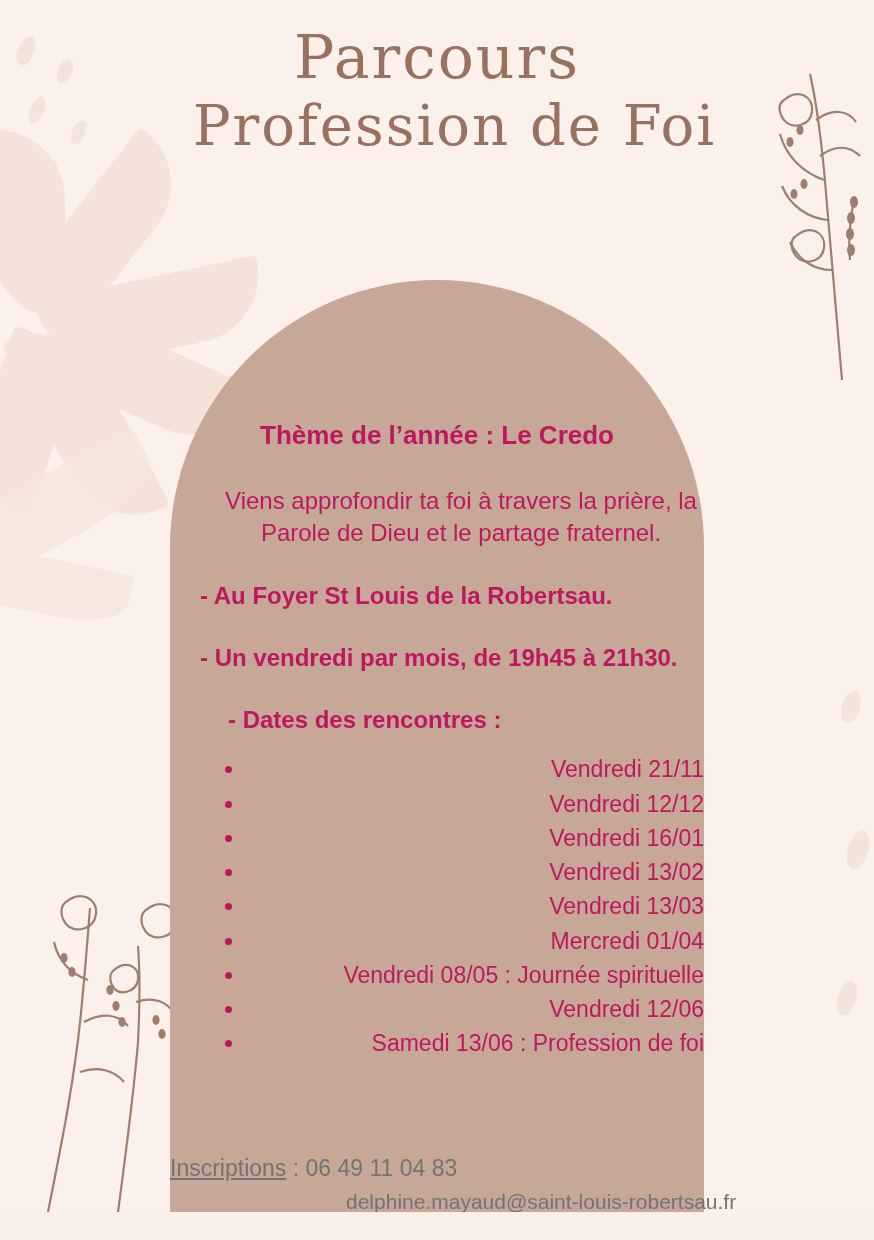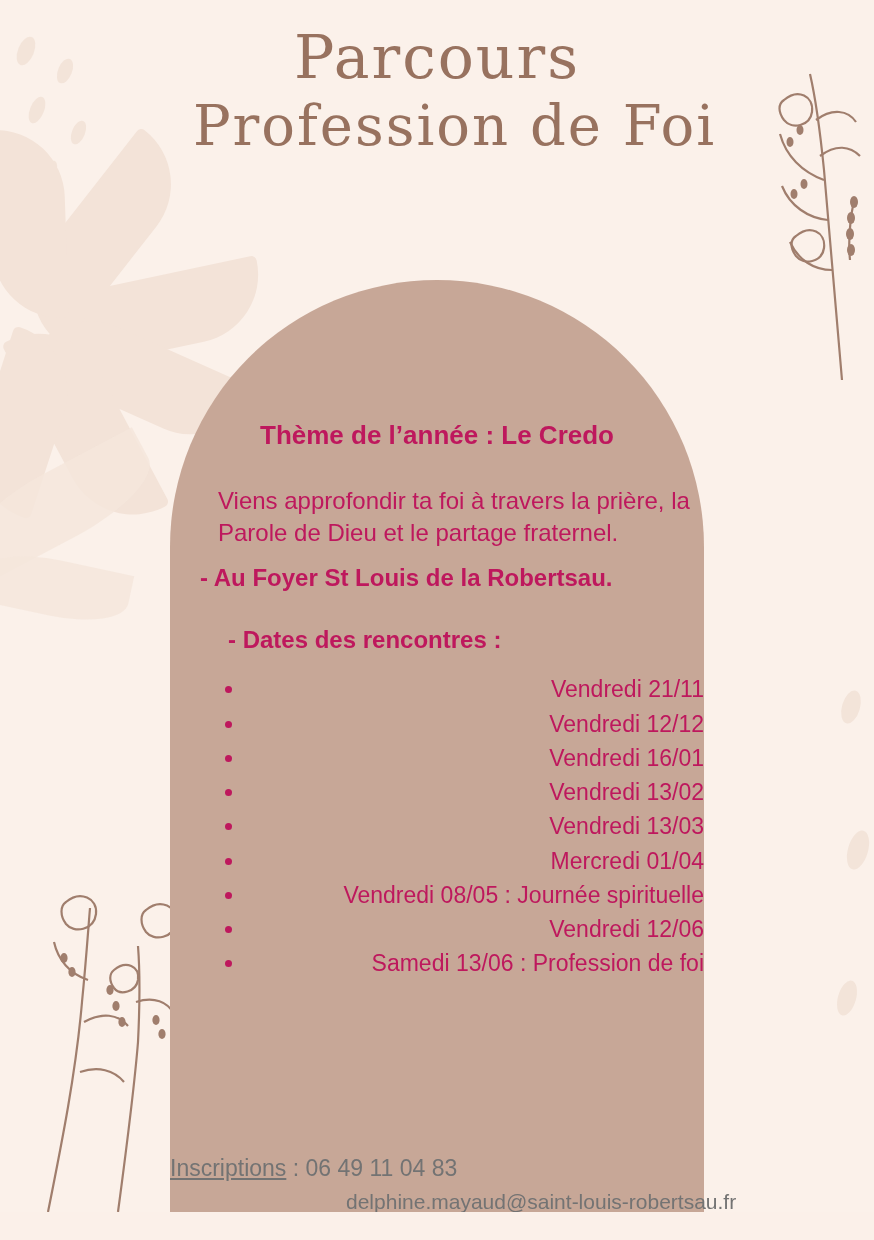--- a/index.html
+++ b/index.html
@@ -94,22 +94,23 @@
   }
   .theme {
     text-align: center;
     font-size: 26px;
     font-weight: bold;
     margin: 0 0 34px 0;
   }
   .intro {
     font-size: 24px;
     line-height: 1.32;
-    margin: 0 0 16px 0;
+    margin: 0 0 34px 0;
     padding-left: 48px;
+    text-align: center;
   }
   .bullet-strong {
     font-size: 24px;
     font-weight: bold;
     margin: 0 0 34px 0;
     padding-left: 30px;
   }
   .dates-title {
     font-size: 24px;
     font-weight: bold;
@@ -232,20 +233,21 @@
 
   <div class="heading">
     <span class="line l1">Parcours</span>
     <span class="line l2">Profession de Foi</span>
   </div>
 
   <div class="content">
     <p class="theme">Thème de l’année : Le Credo</p>
     <p class="intro">Viens approfondir ta foi à travers la prière, la Parole de Dieu et le partage fraternel.</p>
     <p class="bullet-strong">- Au Foyer St Louis de la Robertsau.</p>
+    <p class="bullet-strong">- Un vendredi par mois, de 19h45 à 21h30.</p>
     <p class="dates-title">- Dates des rencontres :</p>
     <ul class="dates">
       <li>Vendredi 21/11</li>
       <li>Vendredi 12/12</li>
       <li>Vendredi 16/01</li>
       <li>Vendredi 13/02</li>
       <li>Vendredi 13/03</li>
       <li>Mercredi 01/04</li>
       <li>Vendredi 08/05 : Journée spirituelle</li>
       <li>Vendredi 12/06</li>

